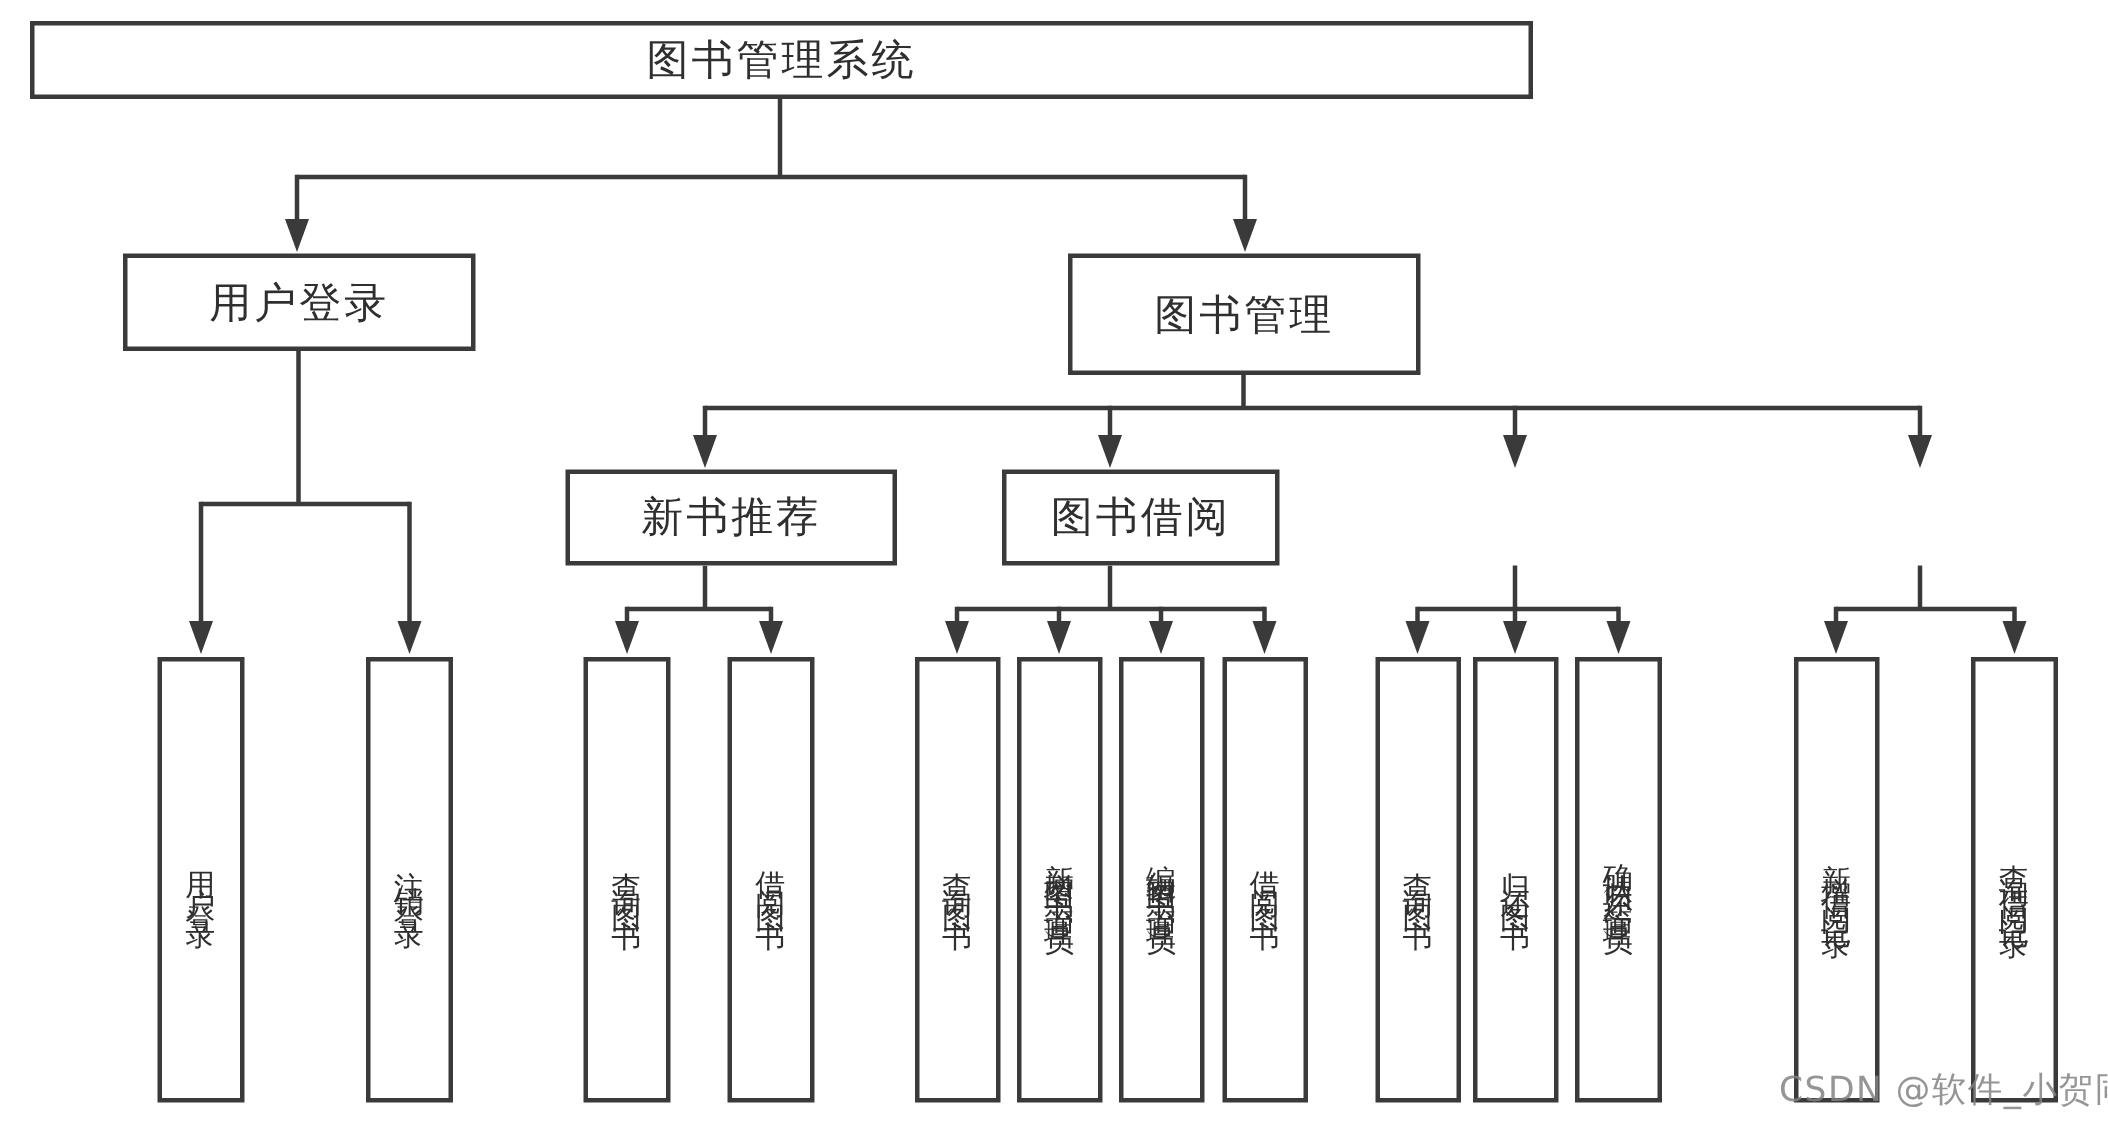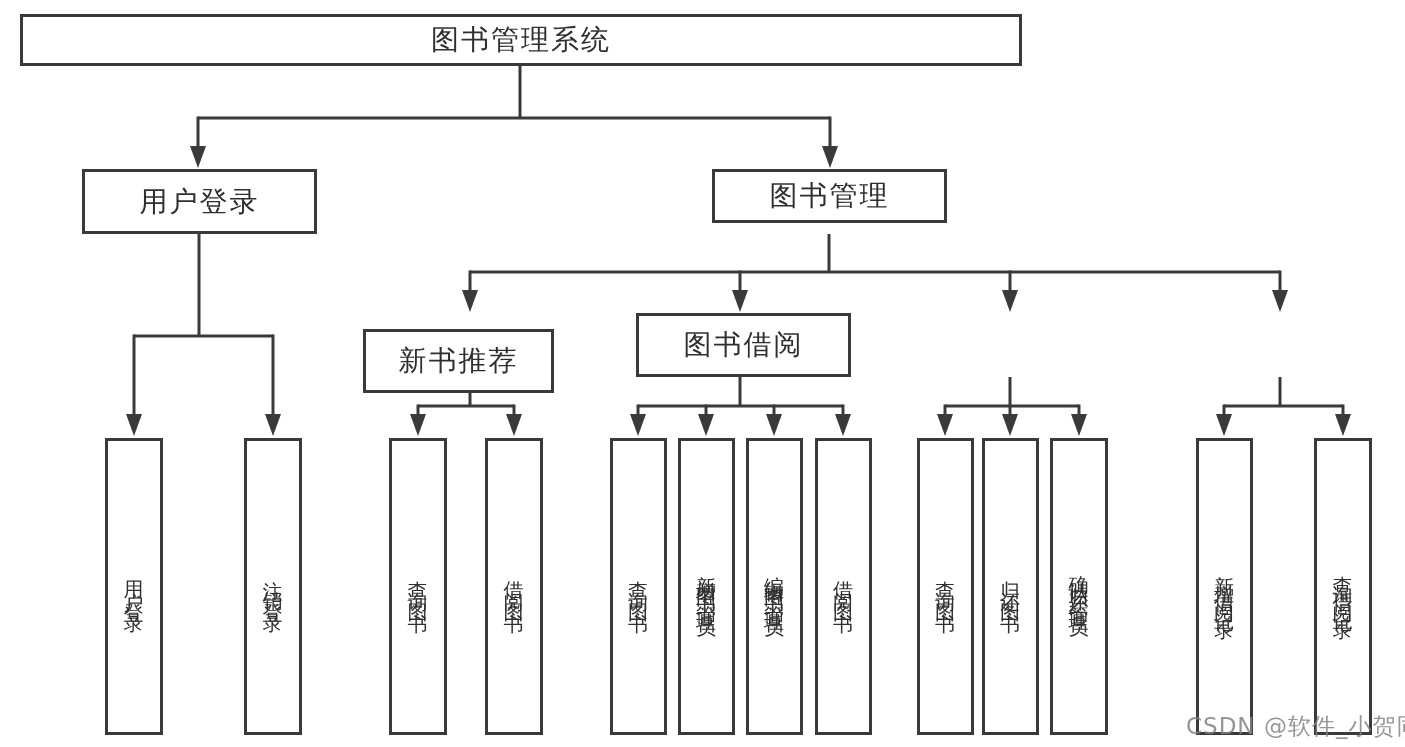--- a/index.html
+++ b/index.html
@@ -84,24 +84,24 @@
       <line x1="1224" y1="406" x2="1343" y2="406" stroke="#3a3a3a" stroke-width="3"></line>
       <line x1="1224" y1="404.5" x2="1224" y2="420" stroke="#3a3a3a" stroke-width="3"></line>
       <polygon points="1216,414 1232,414 1224,436" fill="#3a3a3a"></polygon>
       <line x1="1343" y1="404.5" x2="1343" y2="420" stroke="#3a3a3a" stroke-width="3"></line>
       <polygon points="1335,414 1351,414 1343,436" fill="#3a3a3a"></polygon>
     </svg>
 
   <div class="box" style="left:20px; top:14px; width:1002px; height:52px;">图书管理系统</div>
 
   <div class="box" style="left:82px; top:169px; width:235px; height:65px;">用户登录</div>
-  <div class="box" style="left:712px; top:169px; width:235px; height:54px;">图书管理</div>
+  <div class="box" style="left:712px; top:169px; width:235px; height:81px;">图书管理</div>
 
-  <div class="box" style="left:363px; top:313px; width:191px; height:64px;margin-top:16px;">新书推荐</div>
-  <div class="box" style="left:636px; top:313px; width:215px; height:64px;text-align:right;">图书借阅</div>
+  <div class="box" style="left:377px; top:313px; width:221px; height:64px;">新书推荐</div>
+  <div class="box" style="left:668px; top:313px; width:185px; height:64px;text-align:right;">图书借阅</div>
 
   <div class="vbox spread" style="left:105px; top:438px; width:58px; height:297px;">用户登录</div>
   <div class="vbox spread" style="left:244px; top:438px; width:58px; height:297px;">注销登录</div>
 
   <div class="vbox spread" style="left:389px; top:438px; width:58px; height:297px;">查询图书</div>
   <div class="vbox spread" style="left:485px; top:438px; width:58px; height:297px;">借阅图书</div>
 
   <div class="vbox spread" style="left:610px; top:438px; width:57px; height:297px;">查询图书</div>
   <div class="vbox tight" style="left:678px; top:438px; width:57px; height:297px;">新增图书（管理员）</div>
   <div class="vbox tight" style="left:746px; top:438px; width:57px; height:297px;">编辑图书（管理员）</div>

